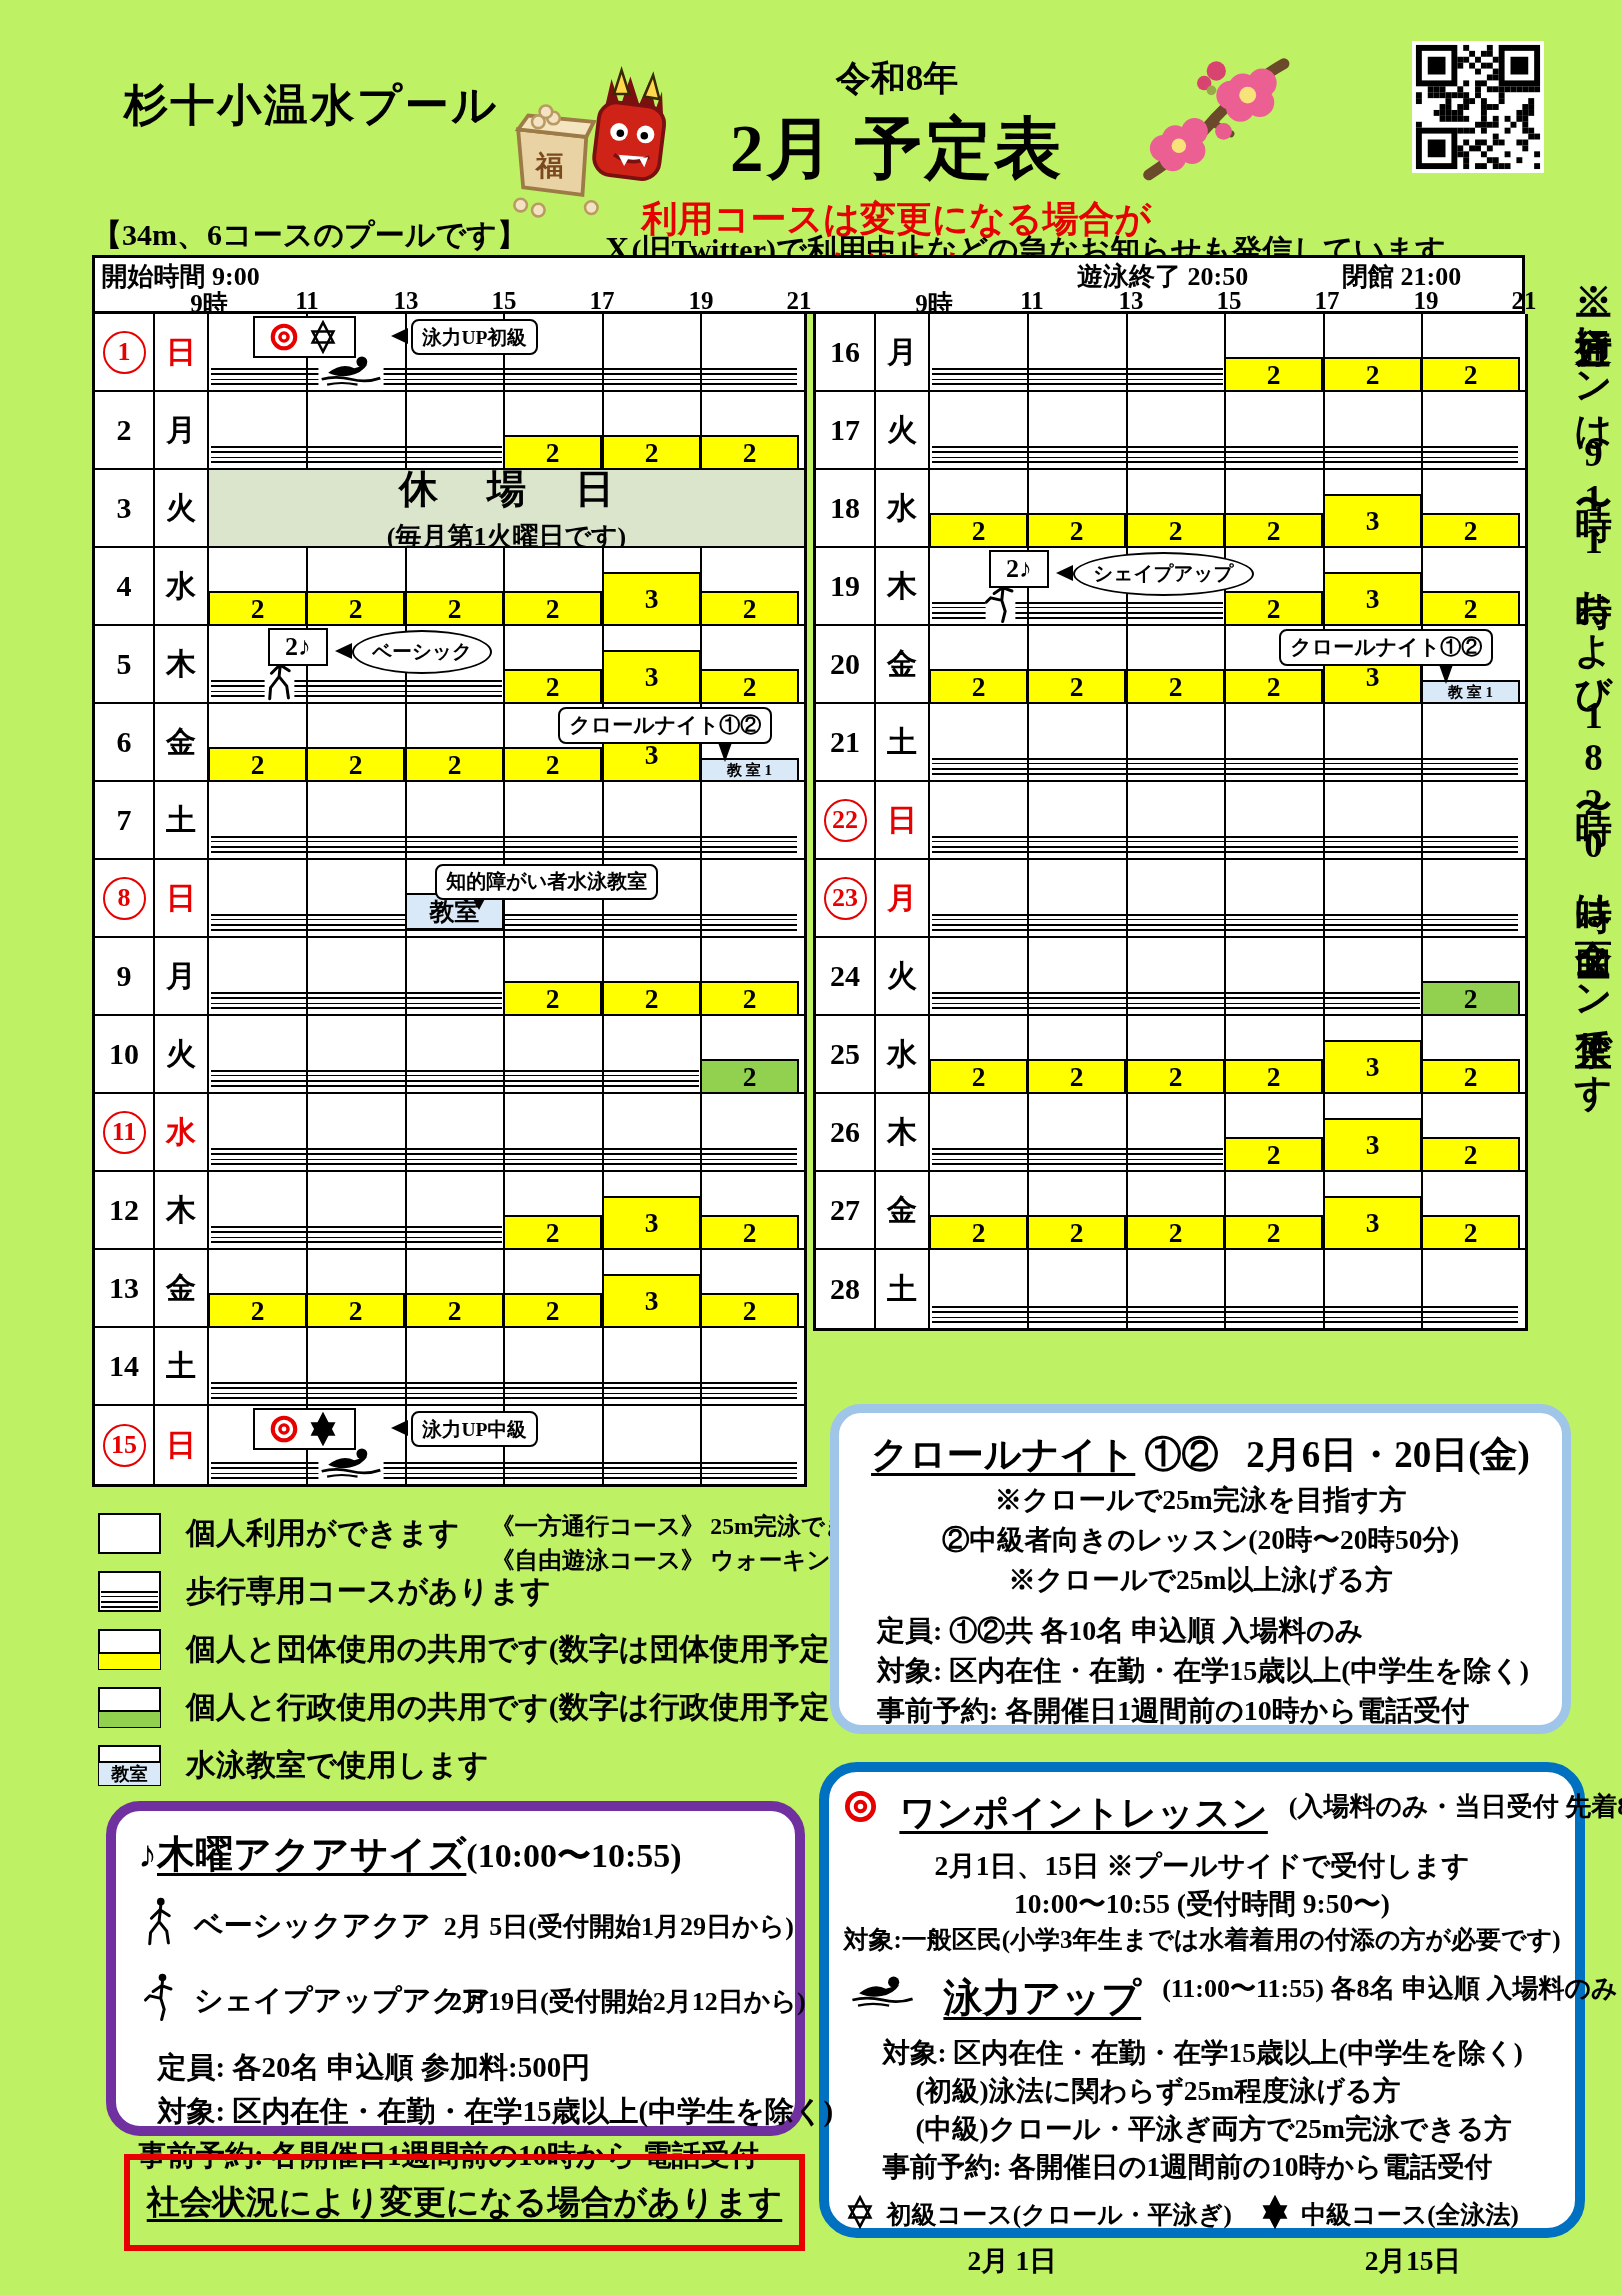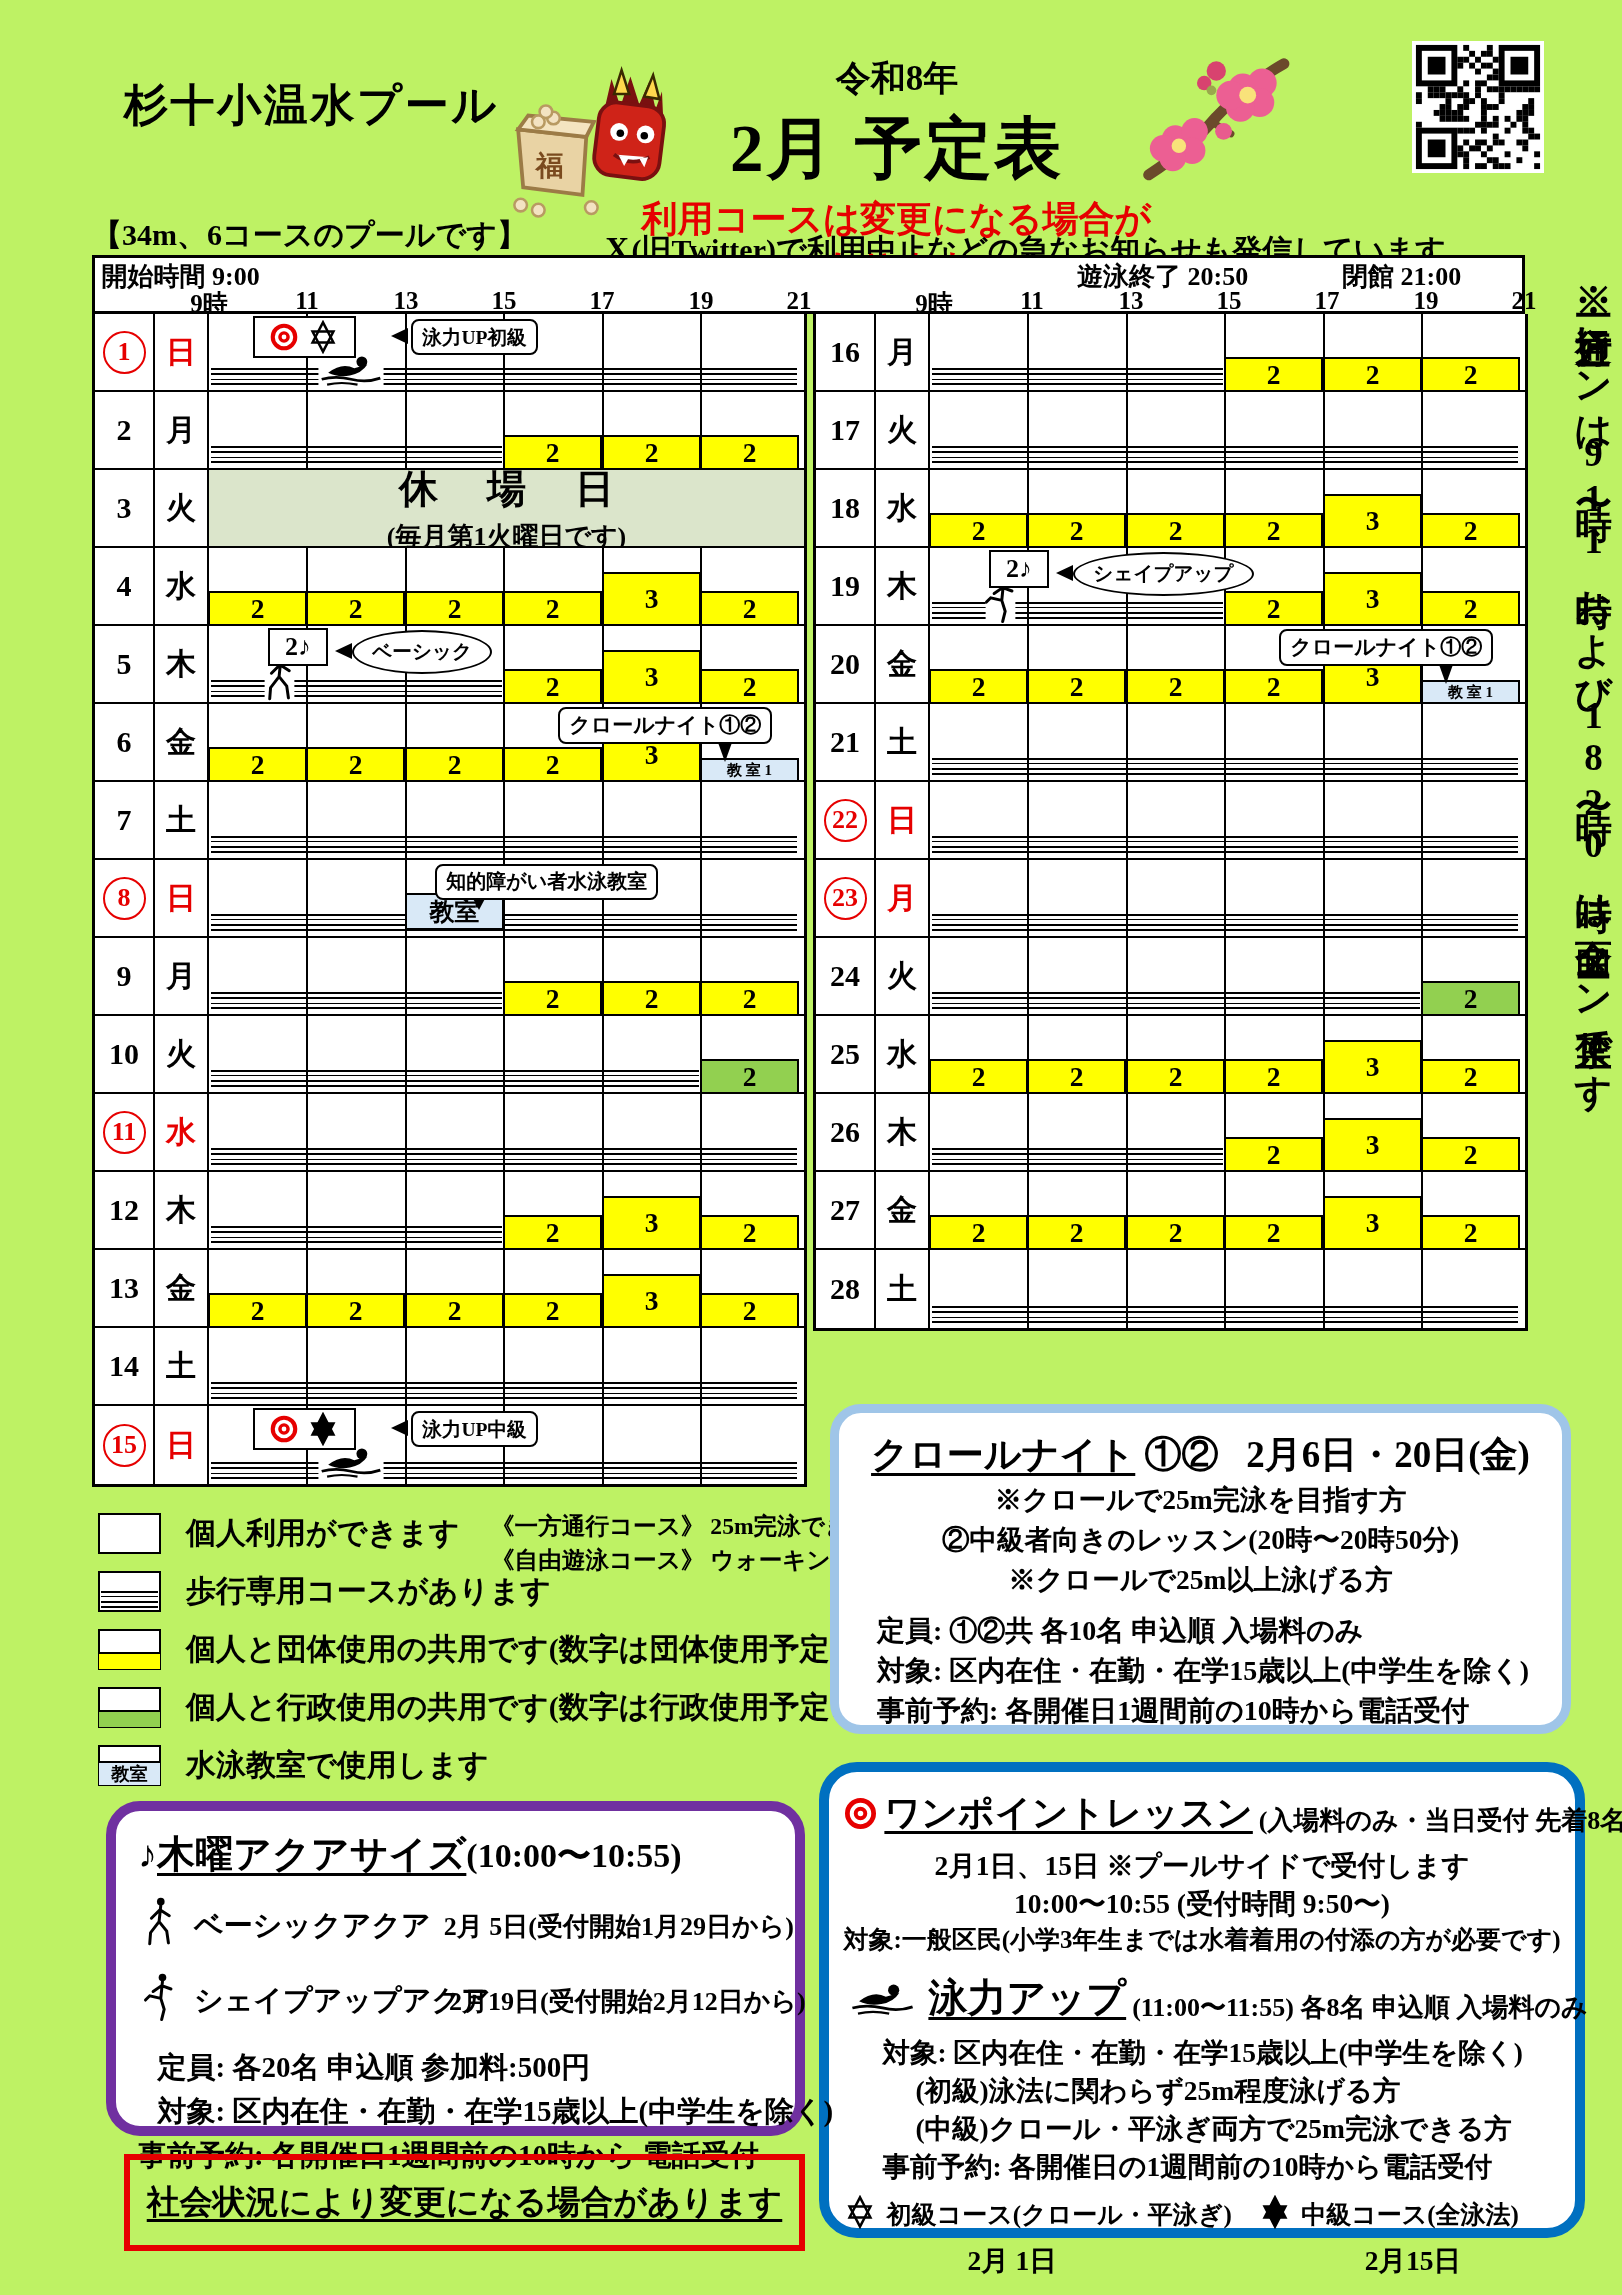--- a/index.html
+++ b/index.html
@@ -68,21 +68,21 @@
   .lg-label{font-size:30px;white-space:nowrap}
   #lg-note{position:absolute;left:393px;top:-3.9px;font-size:23.6px;line-height:1.45;white-space:nowrap}
 
   
   #crawl-box{left:830px;top:1404px;width:741px;height:330px;border:9.2px solid #9fc5e8;border-radius:31px;padding:17px 19.6px;background:#fff}
   #crawl-title{font-size:37px;text-align:center;white-space:nowrap}
   .crawl-line{font-size:27.5px;text-align:center;line-height:1.45}
   .crawl-det{font-size:28px;line-height:1.42;padding-left:18.3px;white-space:nowrap}
 
   #lesson-box{left:819px;top:1762px;width:766px;height:476px;border:10.5px solid #0070c0;border-radius:38px;padding:17px 14.4px;background:#fff}
-  .lesson-h1{font-size:26px;display:flex;align-items:flex-end;gap:6px;white-space:nowrap}
+  .lesson-h1{font-size:26px;display:flex;align-items:flex-start;gap:21px;white-space:nowrap}
   .lesson-h1 .t{font-size:36px}
   .lesson-line{font-size:27.5px;line-height:1.38;white-space:nowrap}
   .lesson-small{font-size:25px}
   .star-row{display:flex;align-items:center;gap:9.2px;font-size:25px;margin-top:9.2px;white-space:nowrap}
   .date-row{display:flex;font-size:27.5px;margin-top:7.9px}
 
   #aqua-box{left:106px;top:1801px;width:699px;height:335px;border:10.5px solid #7030a0;border-radius:34px;padding:18.3px 22px;background:#fff}
   #aqua-title{font-size:38px;white-space:nowrap}
   #aqua-title .time{font-size:34px}
   .aqua-row{display:flex;align-items:center;gap:13px;font-size:29px;margin-top:17px;white-space:nowrap}

